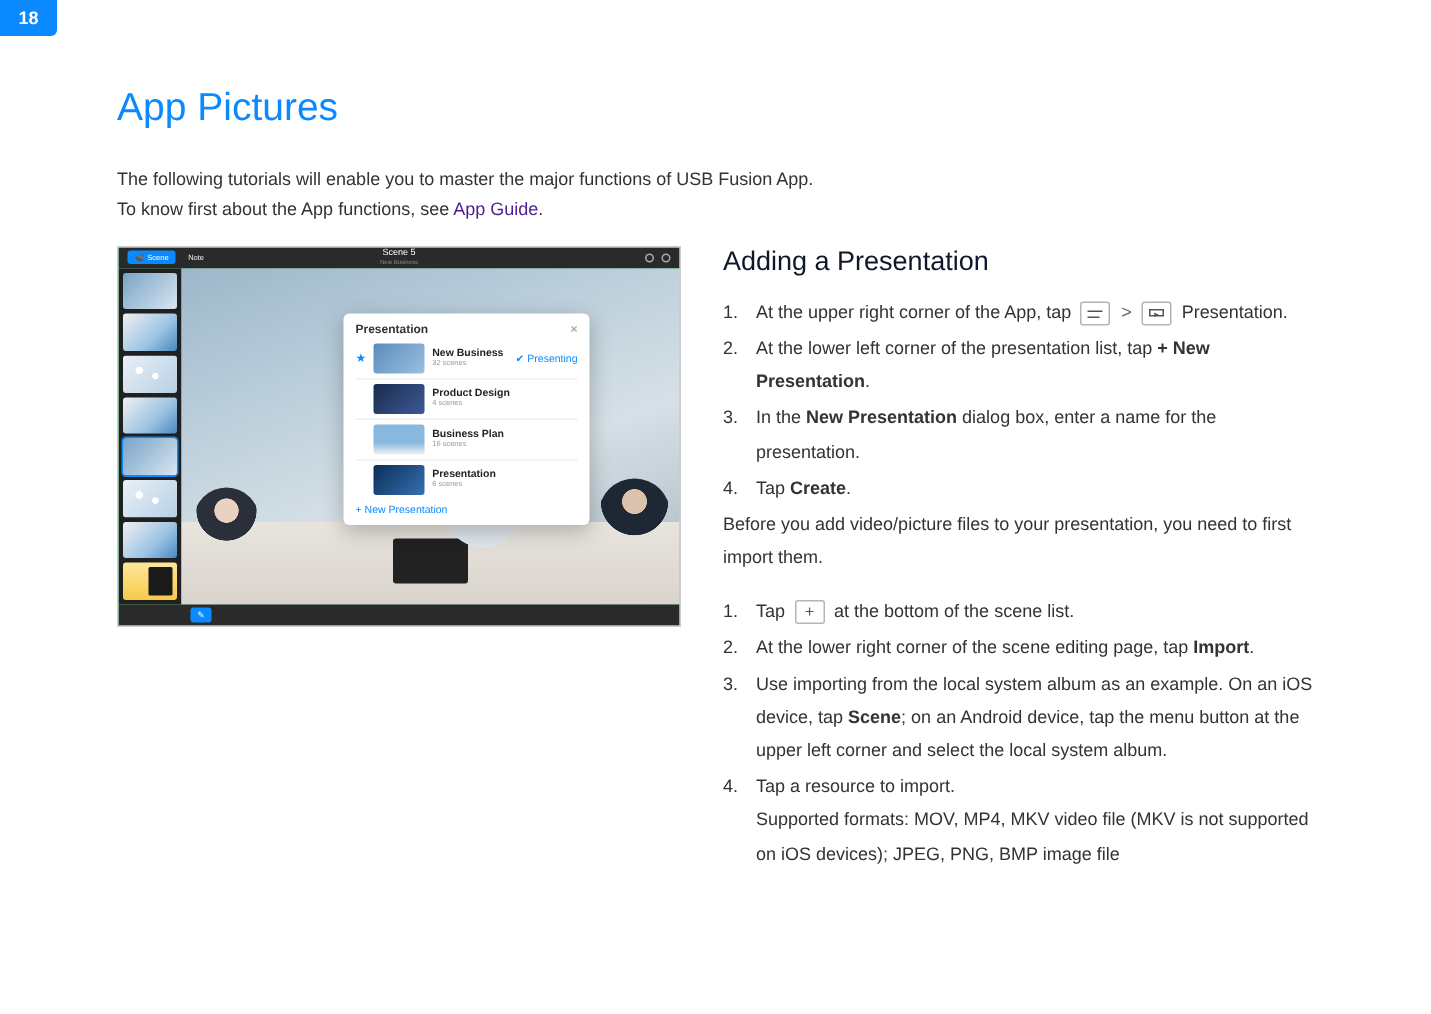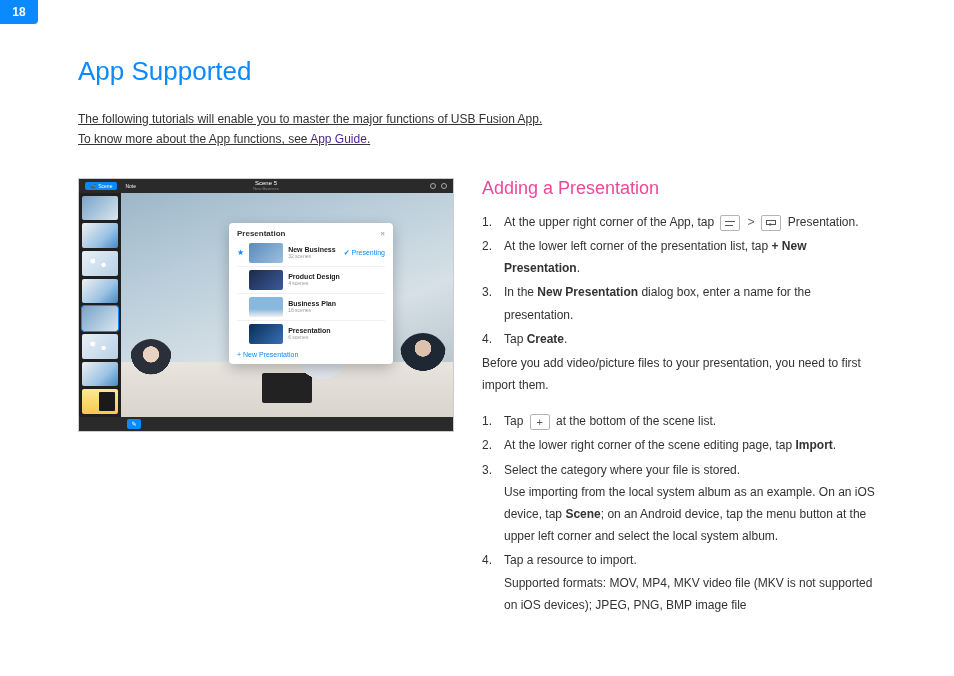--- a/index.html
+++ b/index.html
@@ -31,22 +31,21 @@
   h1 {
     color: #0b8aff;
     font-weight: 400;
     font-size: 26px;
     margin-bottom: 22px;
   }
   .intro {
     font-size: 12px;
     color: #333;
     line-height: 1.7;
-    margin-bottom: 28px;
-    text-decoration: underline;
+    margin-bottom: 14px;
   }
   .intro a { color: #4c1d95; text-decoration: none; }
   .two-col {
     display: flex;
     gap: 28px;
     align-items: flex-start;
   }
   .left { width: 376px; flex: 0 0 376px; }
   .right { flex: 1; }
 
@@ -159,21 +158,21 @@
   .app-bottom {
     position: absolute;
     bottom: 0; left: 0; right: 0;
     height: 14px;
     background: #2a2a2a;
     display: flex; align-items: center; padding-left: 48px;
   }
   .app-bottom .btn { width: 14px; height: 10px; border-radius: 2px; background: #0b8aff; display: flex; align-items: center; justify-content: center; color: #fff; font-size: 6px; }
 
   
-  h2 { color: #ec4899; font-weight: 400; font-size: 18px; margin-bottom: 12px; }
+  h2 { color: #0f172a; font-weight: 400; font-size: 18px; margin-bottom: 12px; }
   h2.mt { margin-top: 22px; }
   ol { list-style: none; counter-reset: step; }
   ol > li {
     counter-increment: step;
     position: relative;
     padding-left: 22px;
     font-size: 12px;
     line-height: 1.85;
     color: #333;
     margin-bottom: 2px;
@@ -226,25 +225,25 @@
   }
   .iconbox.plus { font-size: 11px; color: #555; line-height: 1; }
   .gt { display: inline-block; margin: 0 4px; color: #666; }
 </style>
 </head>
 <body>
 
 <div class="page-tab">18</div>
 
 <div class="content">
-  <h1>App Supported</h1>
+  <h1>App Pictures</h1>
 
   <div class="intro">
     <span>The following tutorials will enable you to master the major functions of USB Fusion App.</span><br>
-    <span>To know more about the App functions, see </span><a href="#">App Guide</a><span>.</span>
+    <span>To know first about the App functions, see </span><a href="#">App Guide</a><span>.</span>
   </div>
 
   <div class="two-col">
 
     <div class="left">
       <div class="app-shot">
         <div class="app-top">
           <span class="pill">📹 <span>Scene</span></span>
           <span class="badge">Note</span>
           <div class="center">
@@ -341,21 +340,20 @@
 
       <div class="para">Before you add video/picture files to your presentation, you need to first import them.</div>
       <ol>
         <li>
           <span>Tap </span><span class="iconbox plus">+</span><span> at the bottom of the scene list.</span>
         </li>
         <li>
           <span>At the lower right corner of the scene editing page, tap </span><b>Import</b><span>.</span>
         </li>
         <li>
-          <span>Select the category where your file is stored.</span>
           <span class="detail">
             <span>Use importing from the local system album as an example. On an iOS device, tap </span><b>Scene</b><span>; on an Android device, tap the menu button at the upper left corner and select the local system album.</span>
           </span>
         </li>
         <li>
           <span>Tap a resource to import.</span>
           <span class="detail">Supported formats: MOV, MP4, MKV video file (MKV is not supported on iOS devices); JPEG, PNG, BMP image file</span>
         </li>
       </ol>
     </div>

